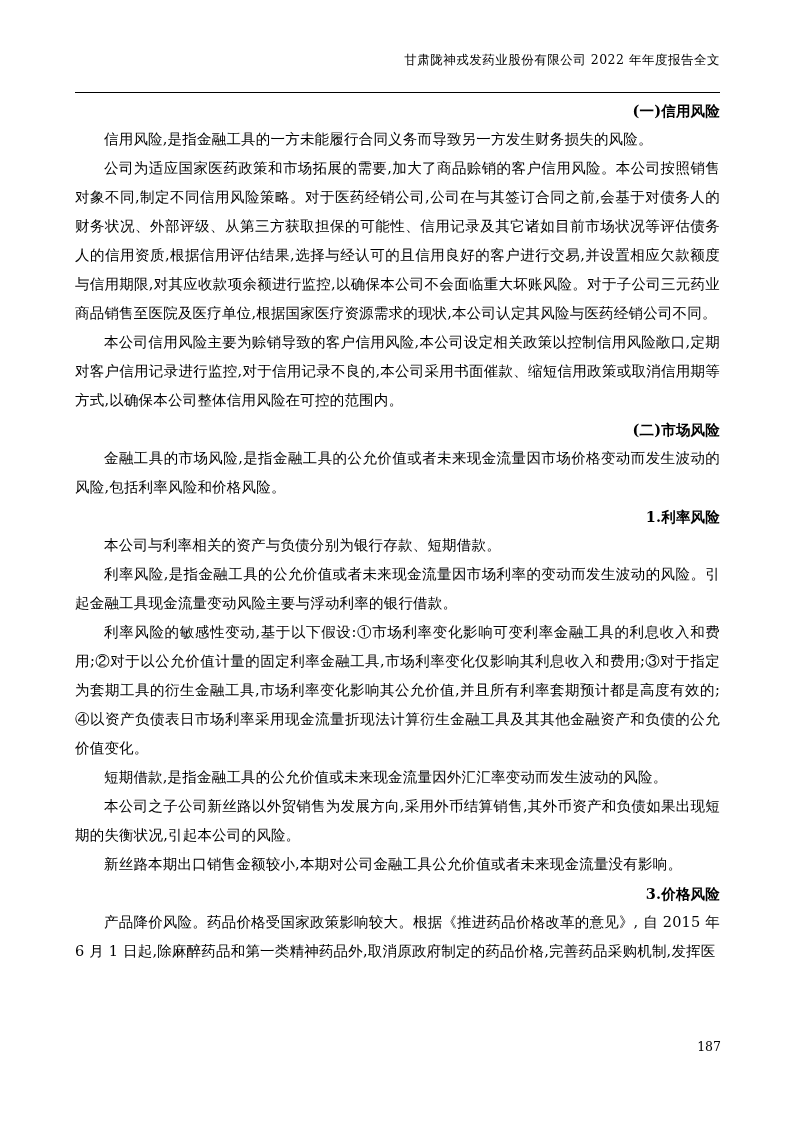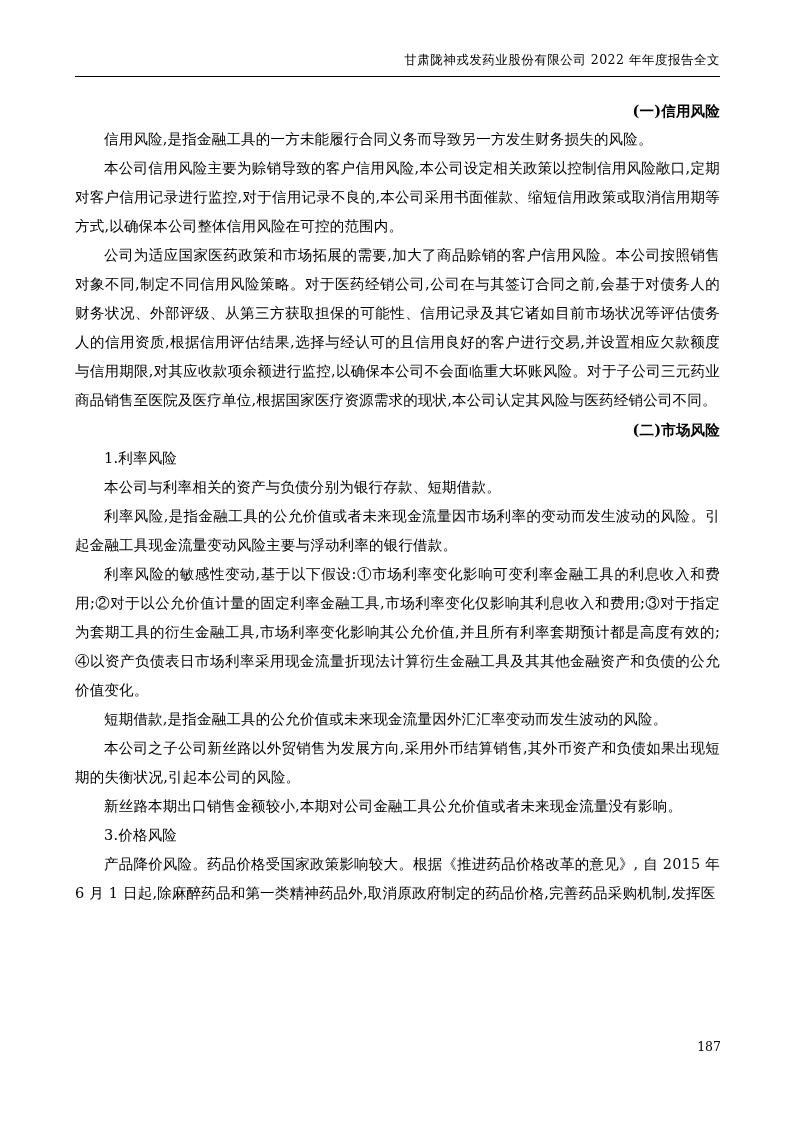--- a/index.html
+++ b/index.html
@@ -18,21 +18,21 @@
     box-sizing: border-box;
   }
   .doc-header {
     position: absolute;
     top: 52px;
     left: 75px;
     right: 73px;
     text-align: right;
     font-size: 12.5px;
     letter-spacing: 0.5px;
-    padding-bottom: 7px;
+    padding-bottom: 23px;
     border-bottom: 1px solid #000000;
   }
   .doc-content {
     position: absolute;
     top: 96px;
     left: 75px;
     right: 73px;
   }
   .doc-content p {
     margin: 0;
@@ -41,44 +41,46 @@
     text-align: justify;
     text-indent: 2em;
     letter-spacing: 0.2px;
     word-break: break-all;
   }
   .doc-content p.section-heading {
     font-weight: bold;
     text-align: right;
   }
   .doc-content p.subsection-heading {
-    text-align: left;
+    text-align: right;
+    font-weight: bold;
   }
   .page-number {
     position: absolute;
     right: 72px;
     bottom: 68px;
     font-size: 12.5px;
   }
 </style>
 </head>
 <body>
 
 <div class="page">
 
   <div class="doc-header">
     <span>甘肃陇神戎发药业股份有限公司 2022 年年度报告全文</span>
   </div>
 
   <div class="doc-content">
     <p class="section-heading">(一)信用风险</p>
     <p>信用风险,是指金融工具的一方未能履行合同义务而导致另一方发生财务损失的风险。</p>
+    <p>公司为适应国家医药政策和市场拓展的需要,加大了商品赊销的客户信用风险。本公司按照销售对象不同,制定不同信用风险策略。对于医药经销公司,公司在与其签订合同之前,会基于对债务人的财务状况、外部评级、从第三方获取担保的可能性、信用记录及其它诸如目前市场状况等评估债务人的信用资质,根据信用评估结果,选择与经认可的且信用良好的客户进行交易,并设置相应欠款额度与信用期限,对其应收款项余额进行监控,以确保本公司不会面临重大坏账风险。对于子公司三元药业商品销售至医院及医疗单位,根据国家医疗资源需求的现状,本公司认定其风险与医药经销公司不同。</p>
     <p>本公司信用风险主要为赊销导致的客户信用风险,本公司设定相关政策以控制信用风险敞口,定期对客户信用记录进行监控,对于信用记录不良的,本公司采用书面催款、缩短信用政策或取消信用期等方式,以确保本公司整体信用风险在可控的范围内。</p>
-    <p>公司为适应国家医药政策和市场拓展的需要,加大了商品赊销的客户信用风险。本公司按照销售对象不同,制定不同信用风险策略。对于医药经销公司,公司在与其签订合同之前,会基于对债务人的财务状况、外部评级、从第三方获取担保的可能性、信用记录及其它诸如目前市场状况等评估债务人的信用资质,根据信用评估结果,选择与经认可的且信用良好的客户进行交易,并设置相应欠款额度与信用期限,对其应收款项余额进行监控,以确保本公司不会面临重大坏账风险。对于子公司三元药业商品销售至医院及医疗单位,根据国家医疗资源需求的现状,本公司认定其风险与医药经销公司不同。</p>
     <p class="section-heading">(二)市场风险</p>
+    <p>金融工具的市场风险,是指金融工具的公允价值或者未来现金流量因市场价格变动而发生波动的风险,包括利率风险和价格风险。</p>
     <p class="subsection-heading">1.利率风险</p>
     <p>本公司与利率相关的资产与负债分别为银行存款、短期借款。</p>
     <p>利率风险,是指金融工具的公允价值或者未来现金流量因市场利率的变动而发生波动的风险。引起金融工具现金流量变动风险主要与浮动利率的银行借款。</p>
     <p>利率风险的敏感性变动,基于以下假设:①市场利率变化影响可变利率金融工具的利息收入和费用;②对于以公允价值计量的固定利率金融工具,市场利率变化仅影响其利息收入和费用;③对于指定为套期工具的衍生金融工具,市场利率变化影响其公允价值,并且所有利率套期预计都是高度有效的;④以资产负债表日市场利率采用现金流量折现法计算衍生金融工具及其其他金融资产和负债的公允价值变化。</p>
     <p>短期借款,是指金融工具的公允价值或未来现金流量因外汇汇率变动而发生波动的风险。</p>
     <p>本公司之子公司新丝路以外贸销售为发展方向,采用外币结算销售,其外币资产和负债如果出现短期的失衡状况,引起本公司的风险。</p>
     <p>新丝路本期出口销售金额较小,本期对公司金融工具公允价值或者未来现金流量没有影响。</p>
     <p class="subsection-heading">3.价格风险</p>
     <p>产品降价风险。药品价格受国家政策影响较大。根据《推进药品价格改革的意见》, 自 2015 年 6 月 1 日起,除麻醉药品和第一类精神药品外,取消原政府制定的药品价格,完善药品采购机制,发挥医</p>
   </div>

